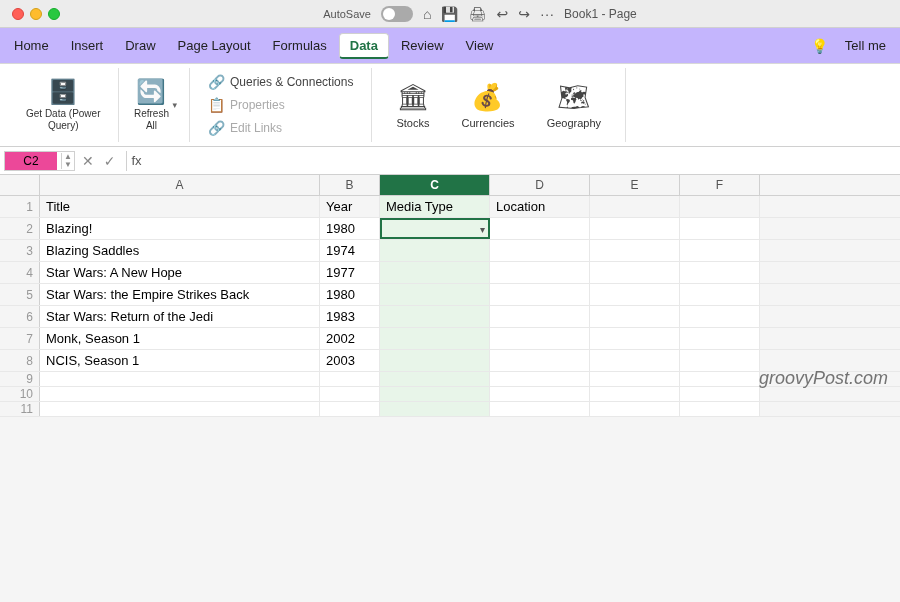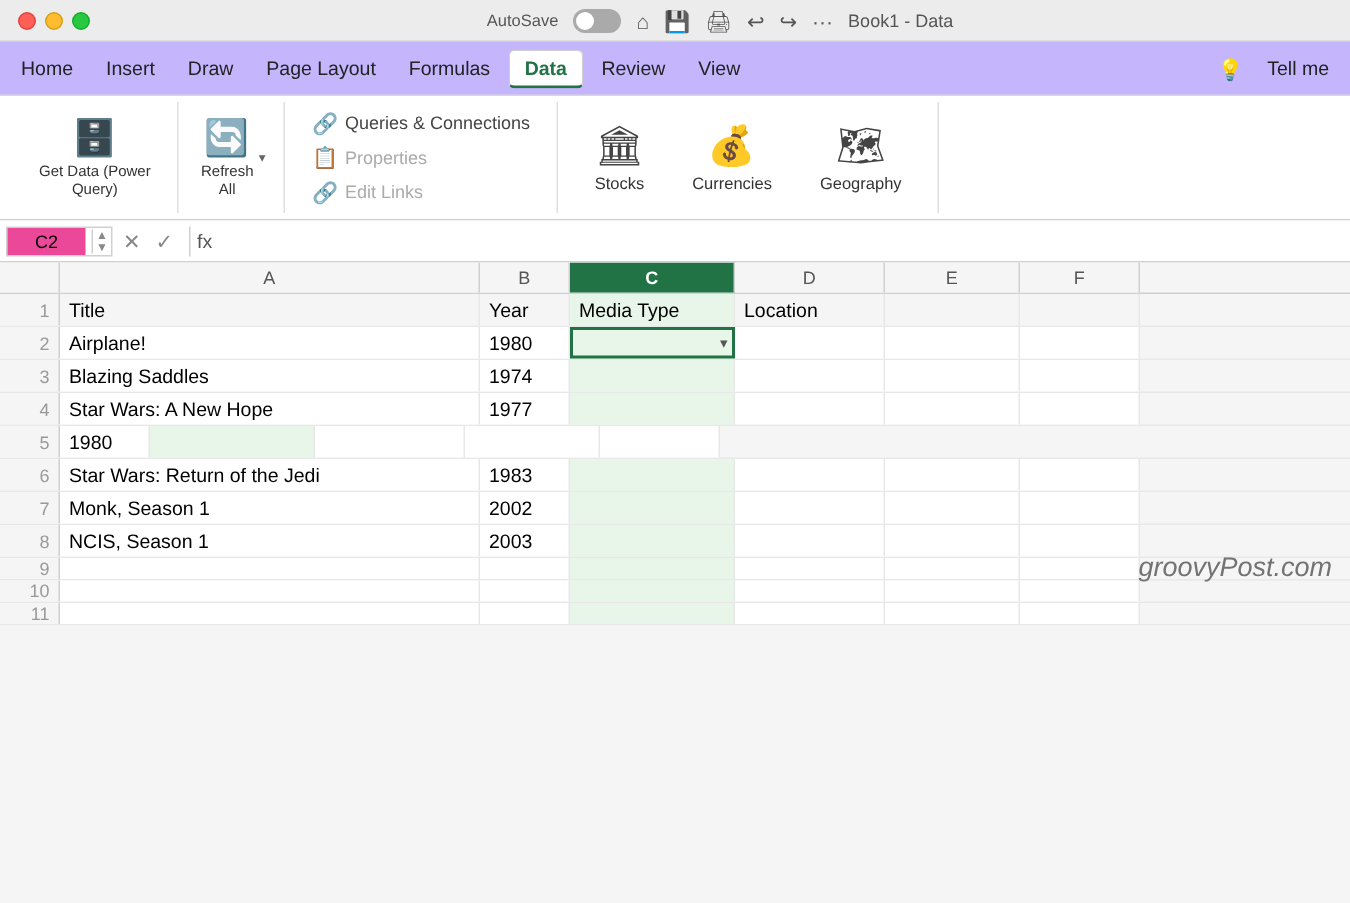--- a/index.html
+++ b/index.html
@@ -224,21 +224,21 @@
   </div>
   <div class="title-bar-center">
     <span class="autosave-label">AutoSave</span>
     <div class="autosave-toggle"></div>
     <span class="tb-icon">⌂</span>
     <span class="tb-icon">💾</span>
     <span class="tb-icon">🖨</span>
     <span class="tb-icon">↩</span>
     <span class="tb-icon">↪</span>
     <span class="tb-icon">···</span>
-    <span class="title-bar-title">Book1 - Data</span>
+    <span class="title-bar-title">Book1 - Page</span>
   </div>
 </div>
 
 <div class="menu-bar">
   <div class="menu-item">Home</div>
   <div class="menu-item">Insert</div>
   <div class="menu-item">Draw</div>
   <div class="menu-item">Page Layout</div>
   <div class="menu-item">Formulas</div>
   <div class="menu-item active">Data</div>
@@ -344,21 +344,21 @@
       <div class="cell cell-a bold header-row-bg">Title</div>
       <div class="cell cell-b bold header-row-bg">Year</div>
       <div class="cell cell-c bold header-row-bg cell-selected-col">Media Type</div>
       <div class="cell cell-d bold header-row-bg">Location</div>
       <div class="cell cell-e header-row-bg"></div>
       <div class="cell cell-f header-row-bg"></div>
     </div>
 
     <div class="sheet-row">
       <div class="row-num">2</div>
-      <div class="cell cell-a">Airplane!</div>
+      <div class="cell cell-a">Blazing!</div>
       <div class="cell cell-b">1980</div>
       <div class="cell cell-c selected-cell cell-selected-col" style="position:relative;">
         <span class="dropdown-arrow">▾</span>
       </div>
       <div class="cell cell-d"></div>
       <div class="cell cell-e"></div>
       <div class="cell cell-f"></div>
     </div>
 
     <div class="sheet-row">
@@ -376,20 +376,21 @@
       <div class="cell cell-a">Star Wars: A New Hope</div>
       <div class="cell cell-b">1977</div>
       <div class="cell cell-c cell-selected-col"></div>
       <div class="cell cell-d"></div>
       <div class="cell cell-e"></div>
       <div class="cell cell-f"></div>
     </div>
 
     <div class="sheet-row">
       <div class="row-num">5</div>
+      <div class="cell cell-a">Star Wars: the Empire Strikes Back</div>
       <div class="cell cell-b">1980</div>
       <div class="cell cell-c cell-selected-col"></div>
       <div class="cell cell-d"></div>
       <div class="cell cell-e"></div>
       <div class="cell cell-f"></div>
     </div>
 
     <div class="sheet-row">
       <div class="row-num">6</div>
       <div class="cell cell-a">Star Wars: Return of the Jedi</div>

